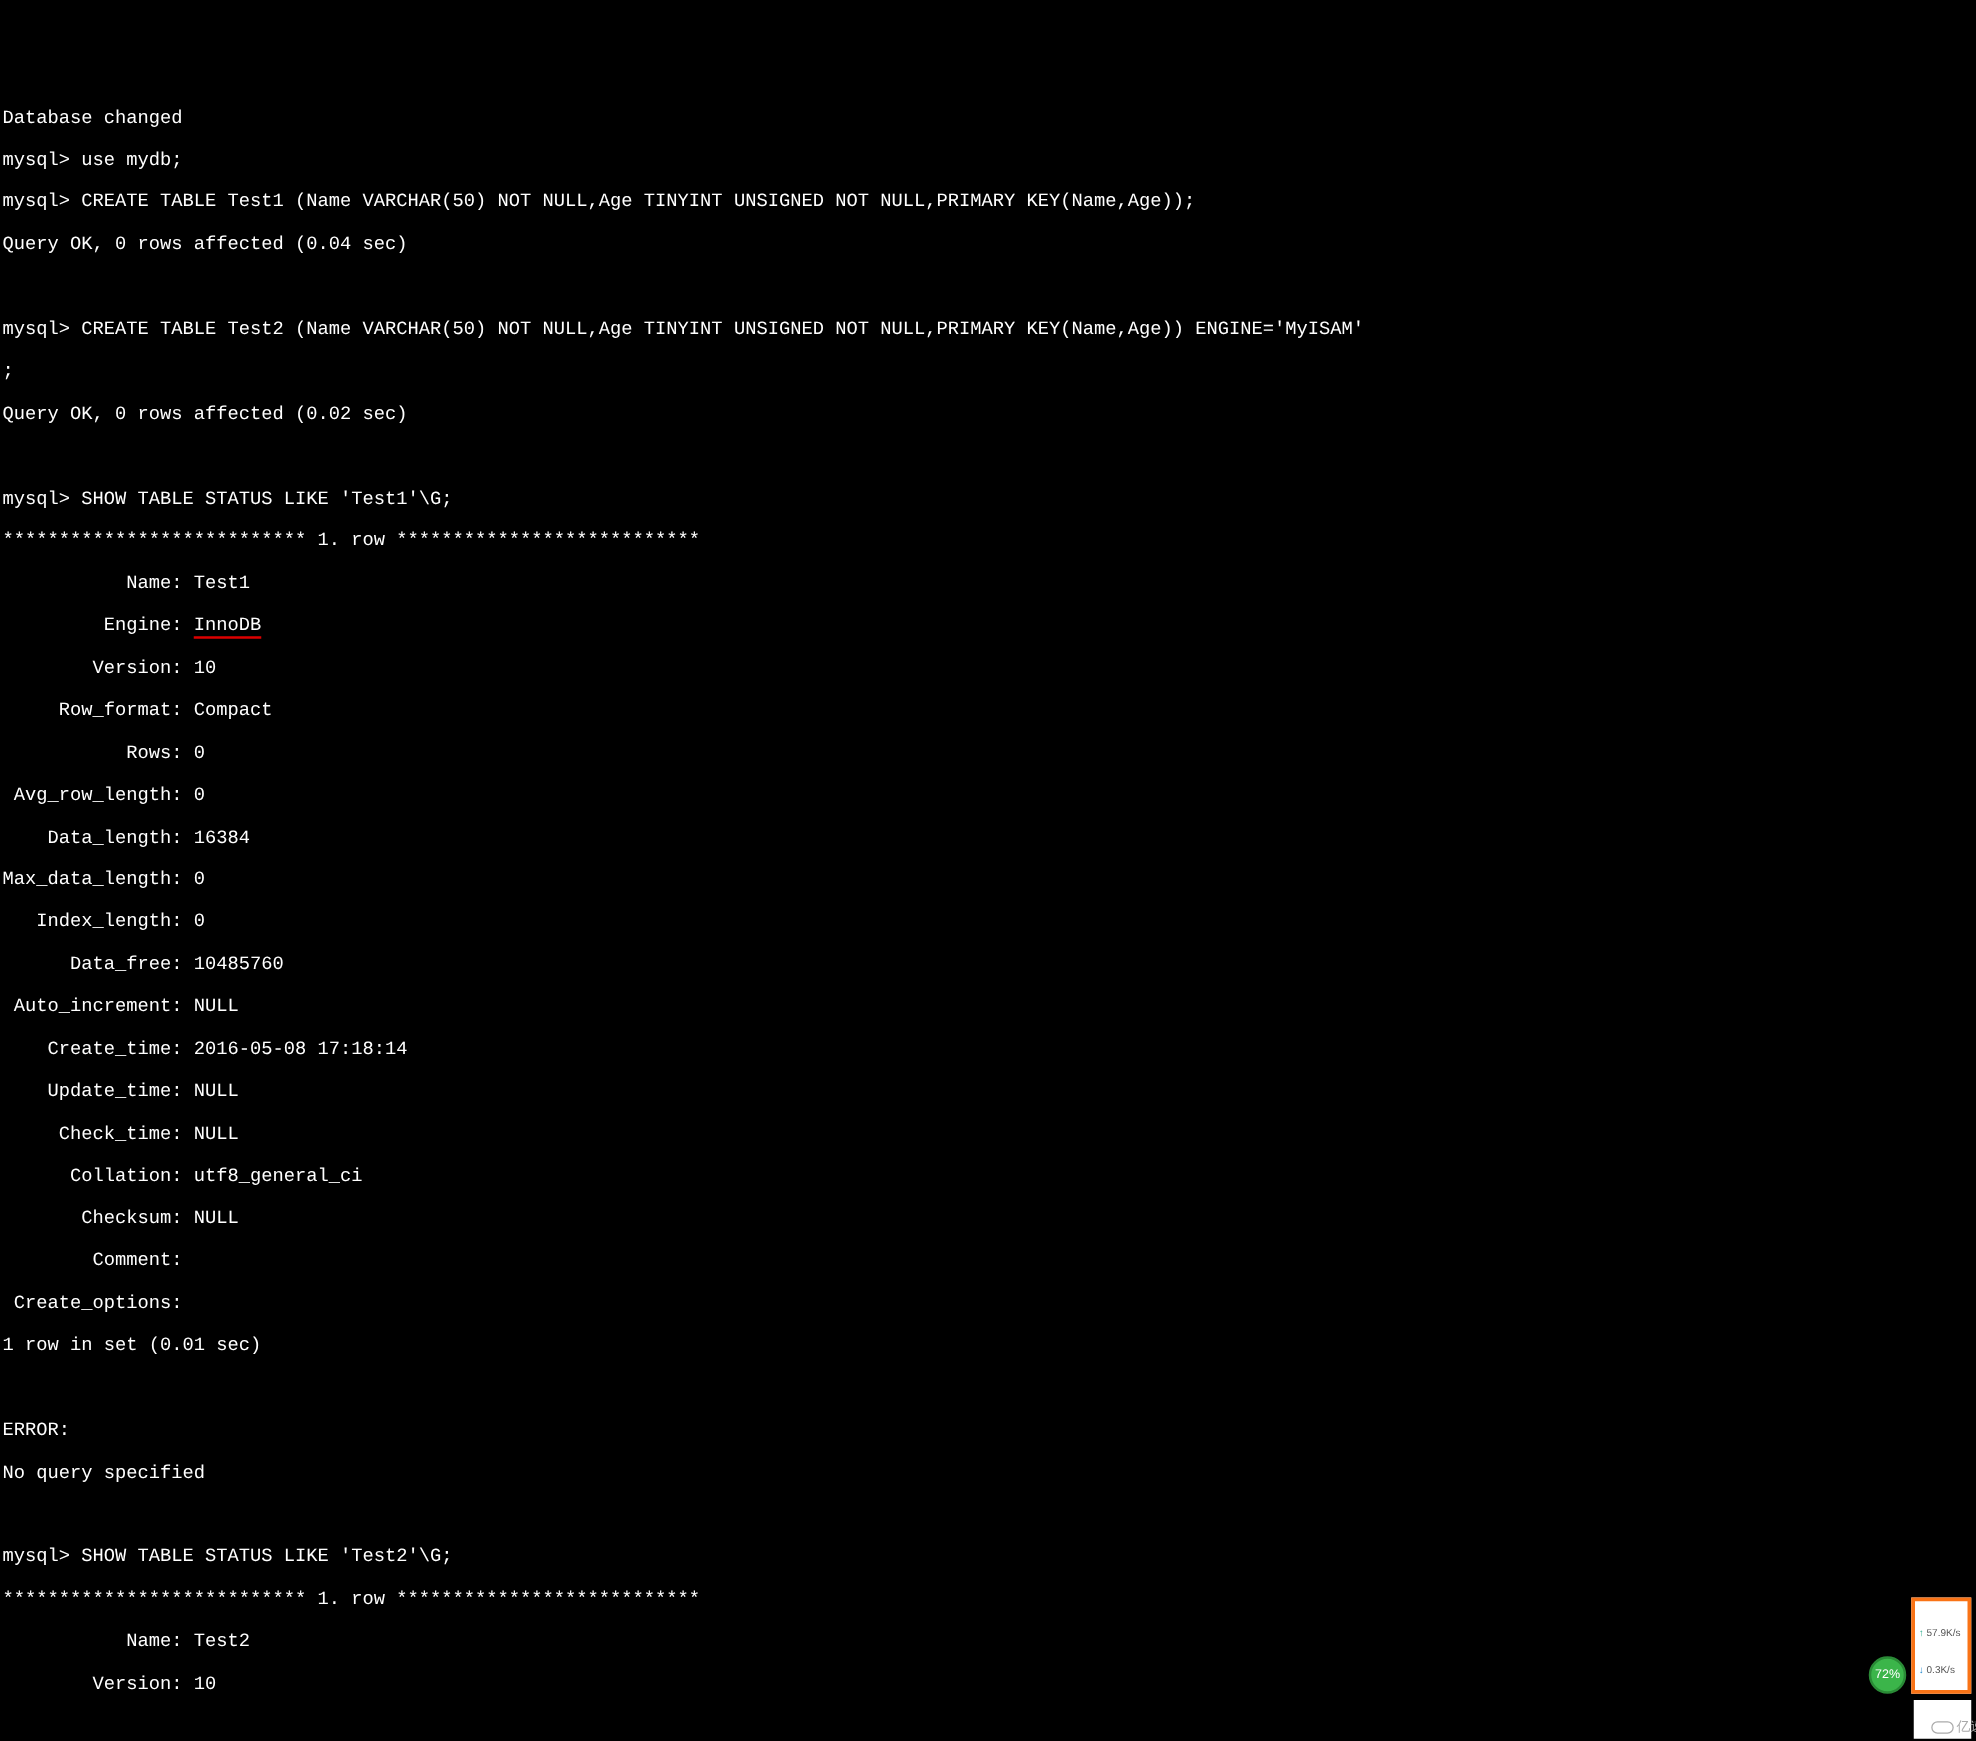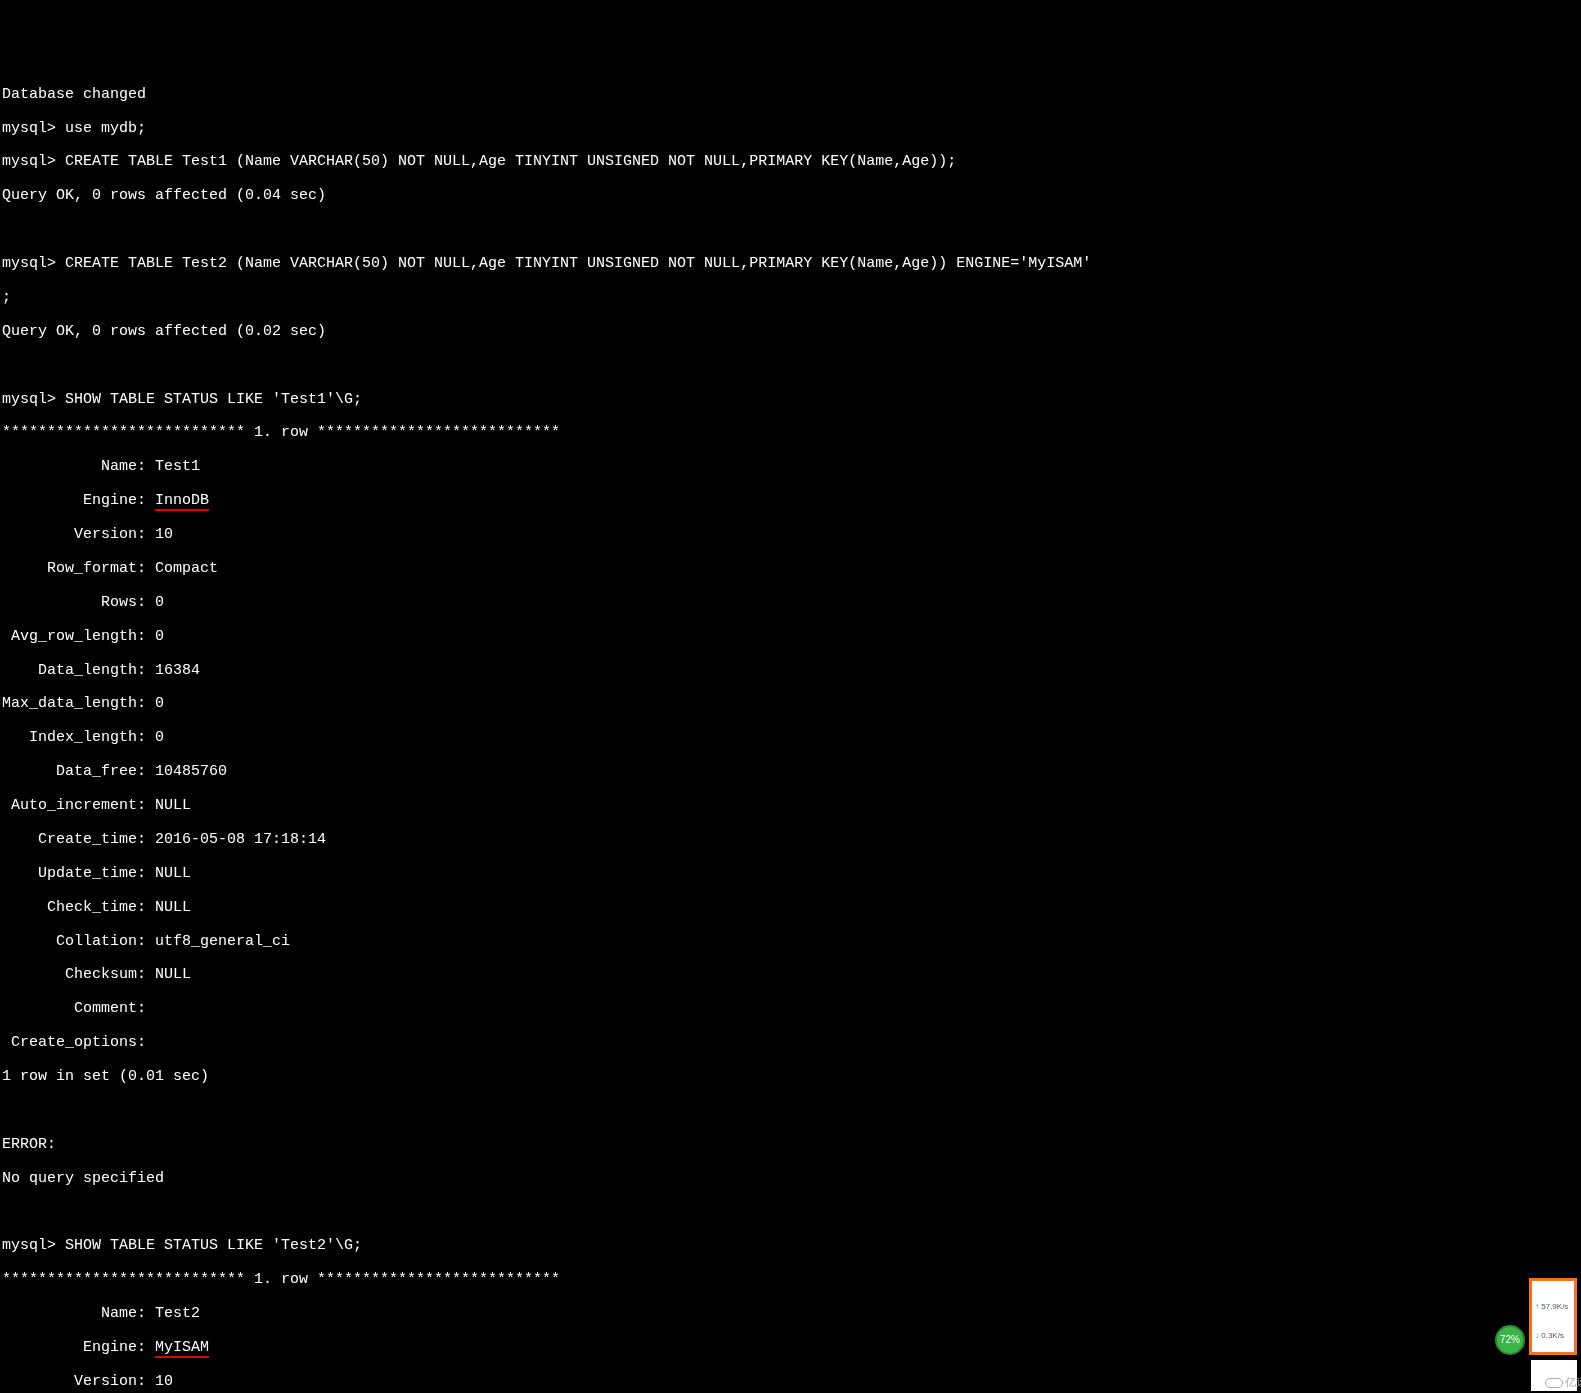--- a/index.html
+++ b/index.html
@@ -111,21 +111,20 @@
 <div class="line"><span>        Comment:</span><span></span></div>
 <div class="line"><span> Create_options:</span><span></span></div>
 <div class="line">1 row in set (0.01 sec)</div>
 <div class="line"> </div>
 <div class="line">ERROR:</div>
 <div class="line">No query specified</div>
 <div class="line"> </div>
 <div class="line"><span>mysql&gt; </span><span>SHOW TABLE STATUS LIKE 'Test2'\G;</span></div>
 <div class="line">*************************** 1. row ***************************</div>
 <div class="line"><span>           Name: </span><span>Test2</span></div>
-<div class="line"><span>         Engine: </span><span class="underline-red">MyISAM</span></div>
 <div class="line"><span>        Version: </span><span>10</span></div>
 
 
 
 
 
 
 
 
 

